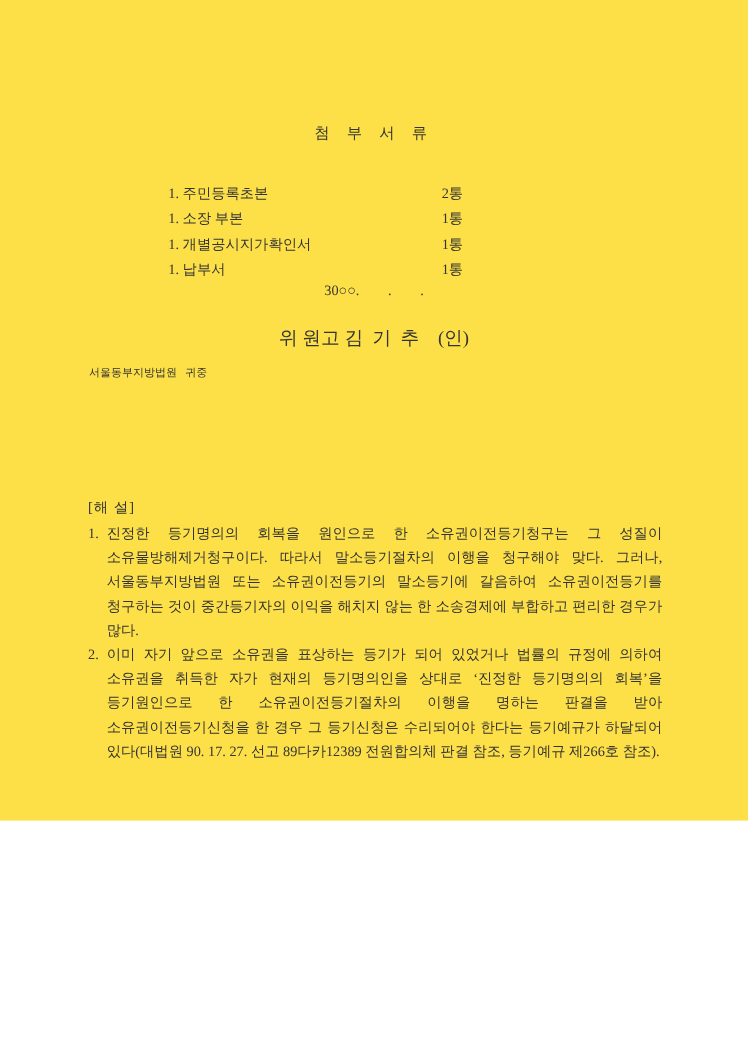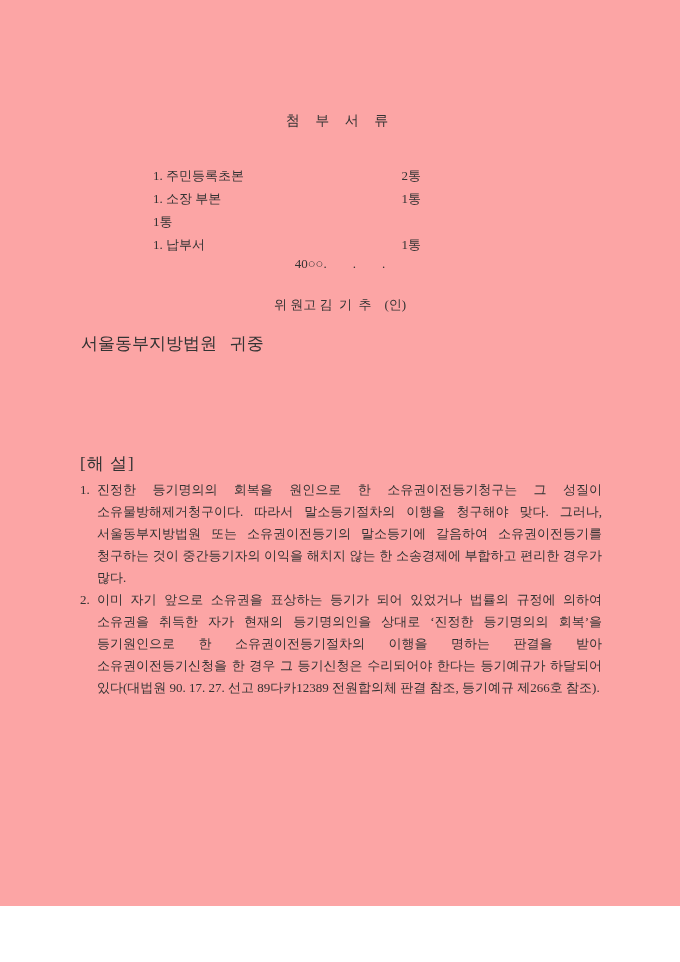--- a/index.html
+++ b/index.html
@@ -7,22 +7,22 @@
   body {
     width: 680px;
     height: 962px;
     position: relative;
     font-family: "Liberation Serif", "DejaVu Serif", serif;
     color: #2b2b2b;
   }
   .page {
     position: relative;
     width: 680px;
-    height: 906px;
-    background: #fca5a5;
+    height: 746px;
+    background: #fde047;
     overflow: hidden;
   }
   .doc-title {
     position: absolute;
     top: 112px;
     left: 0;
     width: 100%;
     text-align: center;
     font-size: 14px;
     letter-spacing: 6px;
@@ -53,40 +53,40 @@
     font-size: 13px;
     color: #333333;
     white-space: pre;
   }
   .signature-line {
     position: absolute;
     top: 296px;
     left: 0;
     width: 100%;
     text-align: center;
-    font-size: 13px;
+    font-size: 17px;
     color: #333333;
     white-space: pre;
   }
   .court-line {
     position: absolute;
     top: 332px;
     left: 81px;
-    font-size: 17px;
+    font-size: 10px;
     color: #333333;
     white-space: pre;
   }
   .commentary {
     position: absolute;
     top: 452px;
     left: 80px;
     width: 522px;
   }
   .commentary-heading {
-    font-size: 17px;
+    font-size: 13px;
     color: #333333;
     letter-spacing: 1px;
     margin-bottom: 4px;
   }
   .commentary-item {
     display: flex;
     align-items: flex-start;
     font-size: 13px;
     line-height: 22px;
     color: #333333;
@@ -113,29 +113,30 @@
   <div class="attachments">
     <div class="attachment-row">
       <span class="attachment-left"><span>1.</span> <span>주민등록초본</span></span>
       <span class="attachment-count">2통</span>
     </div>
     <div class="attachment-row">
       <span class="attachment-left"><span>1.</span> <span>소장 부본</span></span>
       <span class="attachment-count">1통</span>
     </div>
     <div class="attachment-row">
+      <span class="attachment-left"><span>1.</span> <span>개별공시지가확인서</span></span>
       <span class="attachment-count">1통</span>
     </div>
     <div class="attachment-row">
       <span class="attachment-left"><span>1.</span> <span>납부서</span></span>
       <span class="attachment-count">1통</span>
     </div>
   </div>
 
-  <div class="date-line">40○○.        .        .</div>
+  <div class="date-line">30○○.        .        .</div>
 
   <div class="signature-line">위 원고 김  기  추    (인)</div>
 
   <div class="court-line">서울동부지방법원   귀중</div>
 
   <div class="commentary">
     <div class="commentary-heading">[해 설]</div>
 
     <div class="commentary-item">
       <span class="commentary-number">1.</span>

